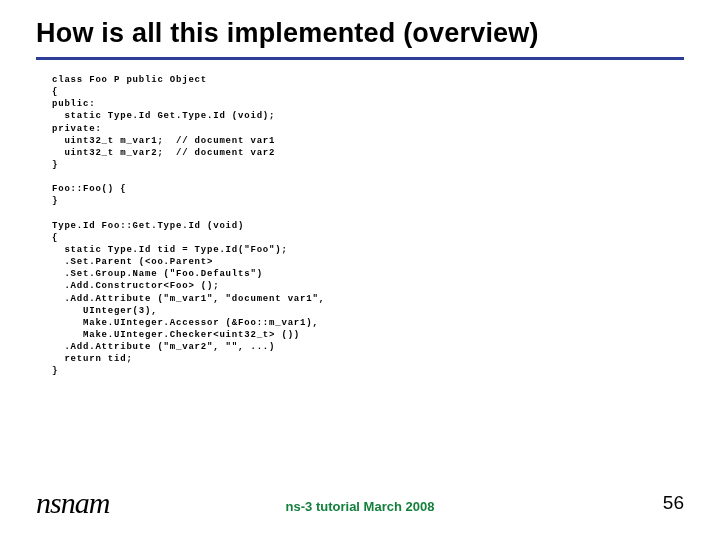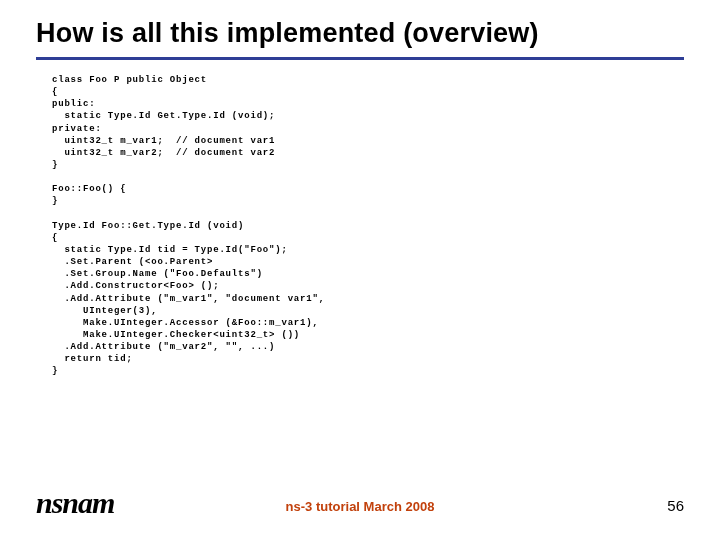--- a/index.html
+++ b/index.html
@@ -47,40 +47,40 @@
     left: 36px;
     right: 36px;
     height: 40px;
   }
   .logo {
     position: absolute;
     left: 0;
     bottom: 0;
     font-family: "Times New Roman", Times, serif;
     font-style: italic;
-    font-weight: bold;
+    font-weight: normal;
     font-size: 30px;
     color: #000;
     letter-spacing: -1px;
   }
   .footer-text {
     position: absolute;
     left: 0;
     right: 0;
     bottom: 6px;
     text-align: center;
     font-size: 13px;
     font-weight: bold;
-    color: #c2410c;
+    color: #15803d;
   }
   .page-num {
     position: absolute;
     right: 0;
     bottom: 6px;
-    font-size: 15px;
+    font-size: 19px;
     color: #000;
   }
 </style>
 </head>
 <body>
 
 <div class="slide">
   <h1 class="title">How is all this implemented (overview)</h1>
   <hr class="rule">
   <div class="code">class Foo P public Object

